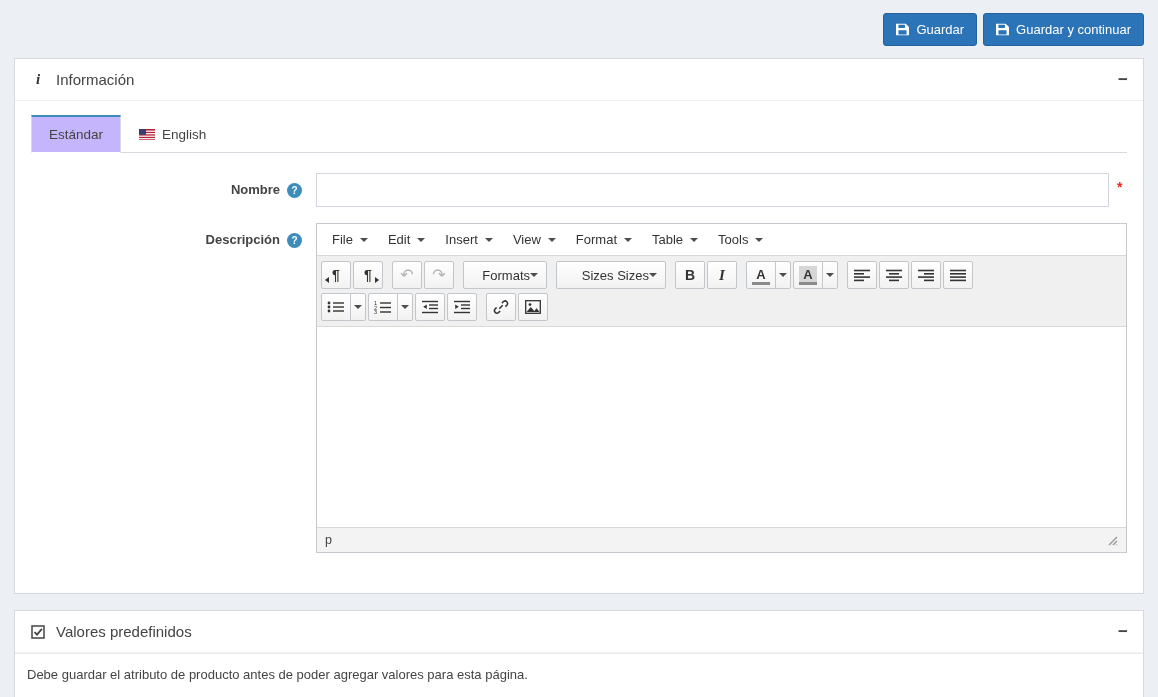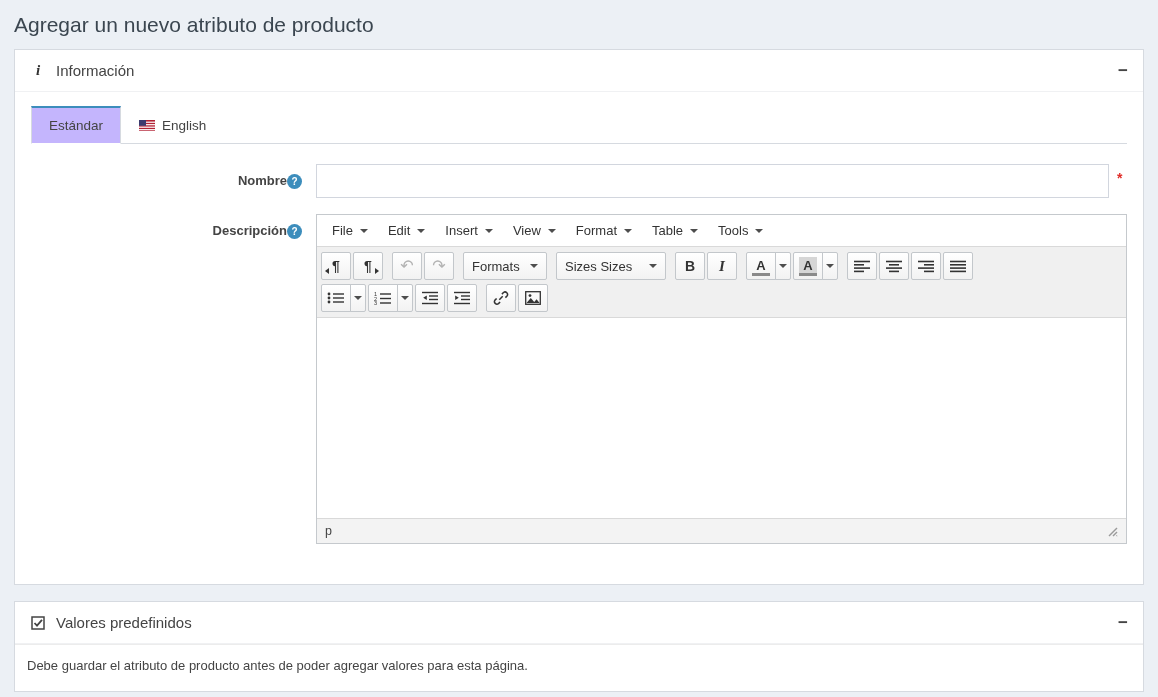--- a/index.html
+++ b/index.html
@@ -33,21 +33,21 @@
 
   
   .tabs { display: flex; margin: 14px 16px 0; border-bottom: 1px solid #d6dae0; }
   .tab { display: flex; align-items: center; gap: 7px; padding: 10px 17px; font-size: 13.5px; color: #444; cursor: pointer; margin-bottom: -1px; border: 1px solid transparent; }
   .tab.active { background: #c4b5fd; border: 1px solid #d6dae0; border-top: 2px solid #3c8dbc; border-bottom: 1px solid #fff; }
   .flag { display: inline-flex; line-height: 0; }
 
   
   .form { padding: 20px 16px 24px; }
   .form-row { display: flex; margin-bottom: 16px; }
-  .form-label { flex: 0 0 285px; display: flex; justify-content: flex-end; align-items: flex-start; gap: 0; padding: 9px 14px 0 0; font-size: 13px; font-weight: bold; color: #444; }
+  .form-label { flex: 0 0 285px; display: flex; justify-content: flex-end; align-items: flex-start; gap: 7px; padding: 9px 14px 0 0; font-size: 13px; font-weight: bold; color: #444; }
   .help-icon { flex: 0 0 auto; width: 15px; height: 15px; border-radius: 50%; background: #3c8dbc; color: #fff; font-size: 10px; font-weight: bold; display: inline-flex; align-items: center; justify-content: center; cursor: pointer; margin-top: 1px; }
   .form-control-cell { flex: 1; display: flex; align-items: center; min-width: 0; }
   .text-input { flex: 1; height: 34px; border: 1px solid #d2d6de; border-radius: 0; padding: 0 8px; font-size: 13px; font-family: inherit; outline: none; background: #fff; }
   .required { color: #e02b27; font-size: 14px; font-weight: bold; margin-left: 8px; width: 10px; align-self: flex-start; padding-top: 6px; }
 
   
   .mce { flex: 1; border: 1px solid #c5c9cd; background: #fff; min-width: 0; }
   .mce-menubar { display: flex; align-items: center; padding: 0 5px; background: #fff; }
   .mce-menu-item { display: flex; align-items: center; gap: 7px; padding: 8px 10px; font-size: 13px; color: #333; cursor: pointer; }
   .caret { width: 0; height: 0; border-left: 4px solid transparent; border-right: 4px solid transparent; border-top: 4px solid #4d4d4d; display: inline-block; }
@@ -56,21 +56,21 @@
   .mce-group { display: flex; align-items: center; gap: 2px; margin-right: 9px; flex: 0 0 auto; }
   .mce-btn {
     display: inline-flex; align-items: center; justify-content: center;
     min-width: 30px; height: 28px; padding: 0 5px;
     border: 1px solid #c3c7cb; border-radius: 2px;
     background: linear-gradient(to bottom, #ffffff, #f2f2f2);
     color: #333; font-size: 13px; cursor: pointer; position: relative;
   }
   .mce-btn.disabled { color: #b3b3b3; cursor: default; }
   .mce-listbox {
-    display: inline-flex; align-items: center; justify-content: space-between;
+    display: inline-flex; align-items: center; justify-content: flex-end;
     height: 28px; padding: 0 8px; border: 1px solid #c3c7cb; border-radius: 2px;
     background: linear-gradient(to bottom, #ffffff, #f2f2f2);
     font-size: 13px; color: #333; cursor: pointer; flex: 0 0 auto;
   }
   .mce-split { display: inline-flex; }
   .mce-split .main-part { border-top-right-radius: 0; border-bottom-right-radius: 0; }
   .mce-split .caret-part { min-width: 15px; padding: 0 3px; margin-left: -1px; border-top-left-radius: 0; border-bottom-left-radius: 0; }
   .pil { font-size: 14px; font-weight: bold; }
   .dir-tri { position: absolute; width: 0; height: 0; bottom: 5px; }
   .dir-tri.left  { left: 3px;  border-top: 3px solid transparent; border-bottom: 3px solid transparent; border-right: 4px solid #333; }
@@ -87,21 +87,38 @@
 
   
   .values-body { border-top: 1px solid #ececec; padding: 13px 12px 18px; font-size: 13px; color: #444; }
 </style>
 </head>
 <body>
 
 <div class="page">
 
   <header class="page-header">
-    <h1 class="page-title">Agregar un nuevo atributo de producto</h1>
+    <div class="header-buttons">
+      <button class="btn-primary">
+        <span style="line-height:0;">
+          <svg width="13" height="13" viewBox="0 0 16 16">
+              <path fill="#fff" fill-rule="evenodd" d="M0 1 h12 l4 4 v10 H0 Z M3 2 v4 h8 V2 Z M3 9 v5 h10 V9 Z"></path>
+            </svg>
+        </span>
+        <span>Guardar</span>
+      </button>
+      <button class="btn-primary">
+        <span style="line-height:0;">
+          <svg width="13" height="13" viewBox="0 0 16 16">
+              <path fill="#fff" fill-rule="evenodd" d="M0 1 h12 l4 4 v10 H0 Z M3 2 v4 h8 V2 Z M3 9 v5 h10 V9 Z"></path>
+            </svg>
+        </span>
+        <span>Guardar y continuar</span>
+      </button>
+    </div>
   </header>
 
   <section class="card">
     <div class="card-header">
       <span class="hicon info-icon">i</span>
       <span class="card-title">Información</span>
       <button class="collapse-btn">−</button>
     </div>
 
     <div class="card-body">

